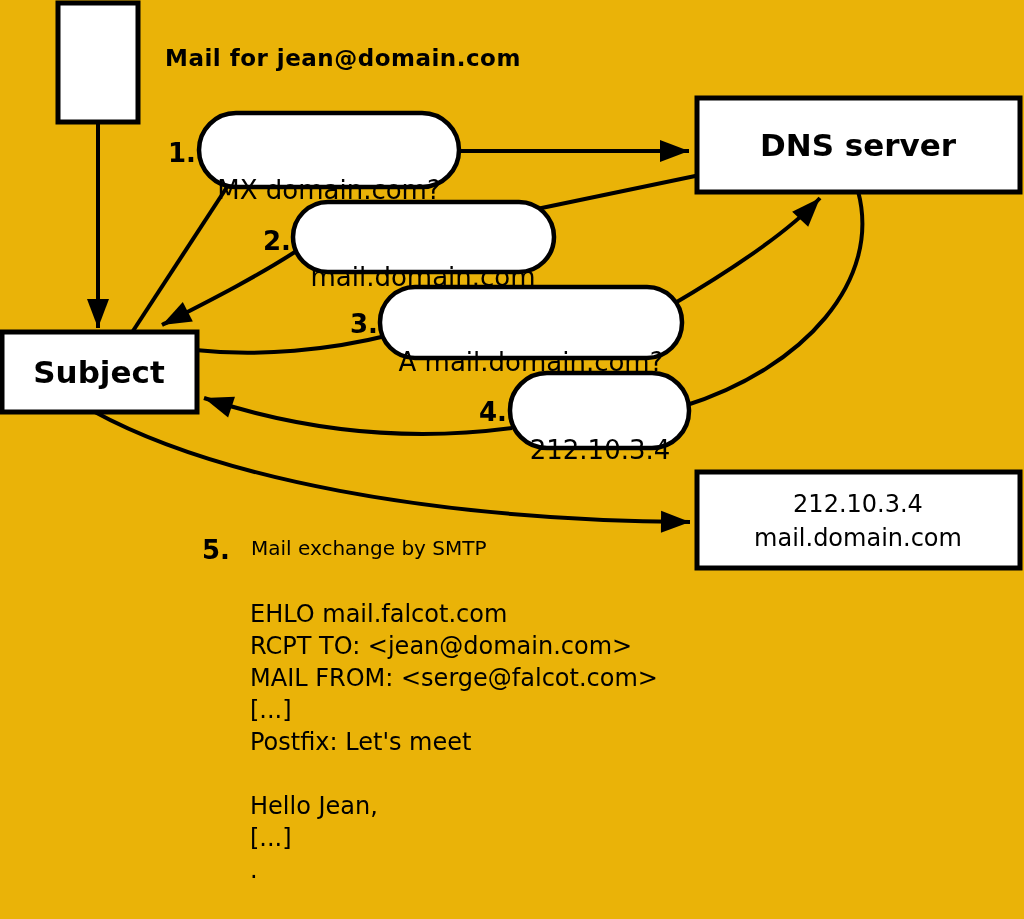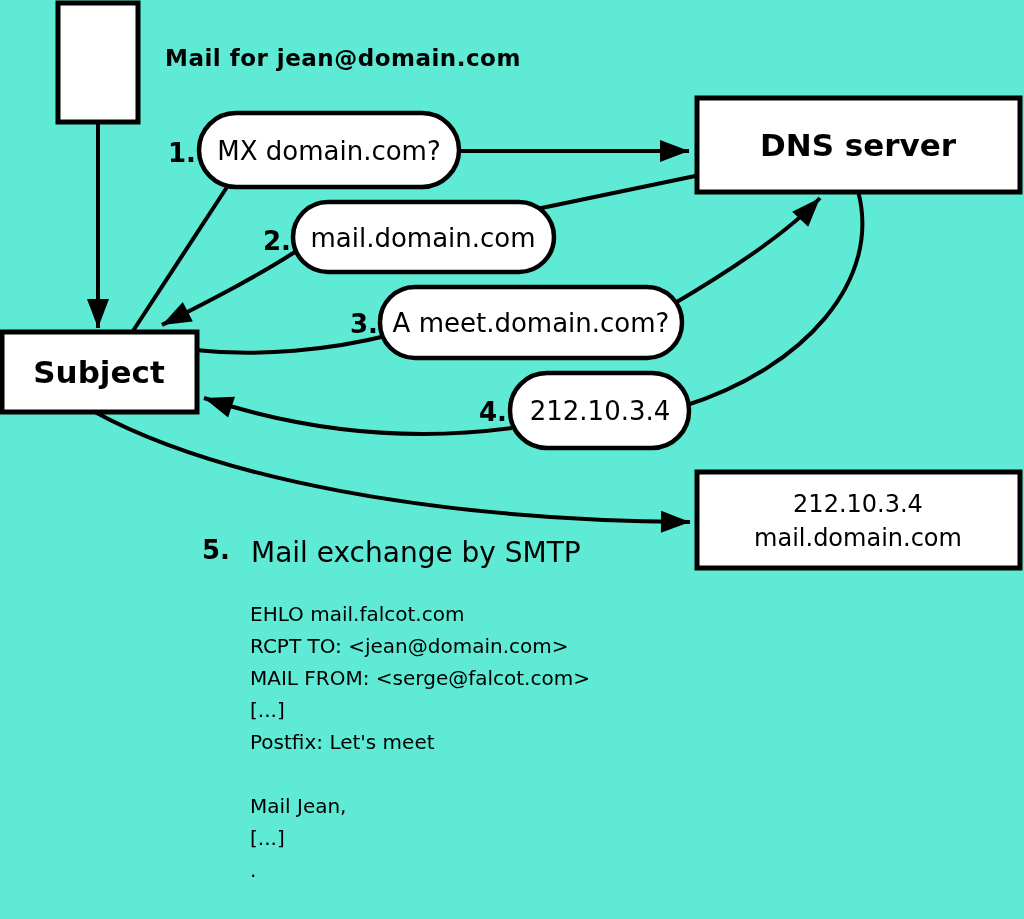--- a/index.html
+++ b/index.html
@@ -4,21 +4,21 @@
 <style>
   html, body {
     margin: 0;
     padding: 0;
     background: #ffffff;
   }
   .stage {
     position: relative;
     width: 1024px;
     height: 919px;
-    background: #5eead4;
+    background: #eab308;
     font-family: "DejaVu Sans", "Liberation Sans", sans-serif;
     color: #000000;
     overflow: hidden;
   }
   .shape-layer {
     position: absolute;
     left: 0;
     top: 0;
     width: 1024px;
     height: 919px;
@@ -32,43 +32,44 @@
     transform: translate(-50%, -50%);
     text-align: center;
   }
   .header-label {
     font-size: 23px;
     font-weight: bold;
     letter-spacing: 0.5px;
   }
   .pill-label {
     font-size: 26px;
+    margin-top: 39px;
   }
   .node-label {
     font-size: 31px;
     font-weight: bold;
   }
   .step-number {
     font-size: 26px;
     font-weight: bold;
     width: 60px;
     text-align: right;
   }
   .step5-label {
-    font-size: 28px;
+    font-size: 20px;
   }
   .mailbox-label {
     font-size: 24px;
     line-height: 34px;
   }
   .smtp-block {
     position: absolute;
     left: 250px;
     top: 598px;
-    font-size: 20px;
+    font-size: 24px;
   }
   .smtp-line {
     height: 32px;
     line-height: 32px;
     white-space: pre;
   }
 </style>
 </head>
 <body>
 
@@ -118,30 +119,30 @@
   </div>
 
   <div class="label step-number" style="left:136px; top:138px;">1.</div>
   <div class="label step-number" style="left:231px; top:226px;">2.</div>
   <div class="label step-number" style="left:318px; top:309px;">3.</div>
   <div class="label step-number" style="left:447px; top:397px;">4.</div>
   <div class="label step-number" style="left:170px; top:535px;">5.</div>
 
   <div class="label centered pill-label" style="left:329px; top:151px;">MX domain.com?</div>
   <div class="label centered pill-label" style="left:423px; top:238px;">mail.domain.com</div>
-  <div class="label centered pill-label" style="left:531px; top:323px;">A meet.domain.com?</div>
+  <div class="label centered pill-label" style="left:531px; top:323px;">A mail.domain.com?</div>
   <div class="label centered pill-label" style="left:600px; top:411px;">212.10.3.4</div>
 
   <div class="label step5-label" style="left:251px; top:536px;">Mail exchange by SMTP</div>
 
   <div class="smtp-block">
     <div class="smtp-line">EHLO mail.falcot.com</div>
     <div class="smtp-line">RCPT TO: &lt;jean@domain.com&gt;</div>
     <div class="smtp-line">MAIL FROM: &lt;serge@falcot.com&gt;</div>
     <div class="smtp-line">[...]</div>
     <div class="smtp-line">Postfix: Let's meet</div>
     <div class="smtp-line"></div>
-    <div class="smtp-line">Mail Jean,</div>
+    <div class="smtp-line">Hello Jean,</div>
     <div class="smtp-line">[...]</div>
     <div class="smtp-line">.</div>
   </div>
 
 </div>
 
 </body></html>

